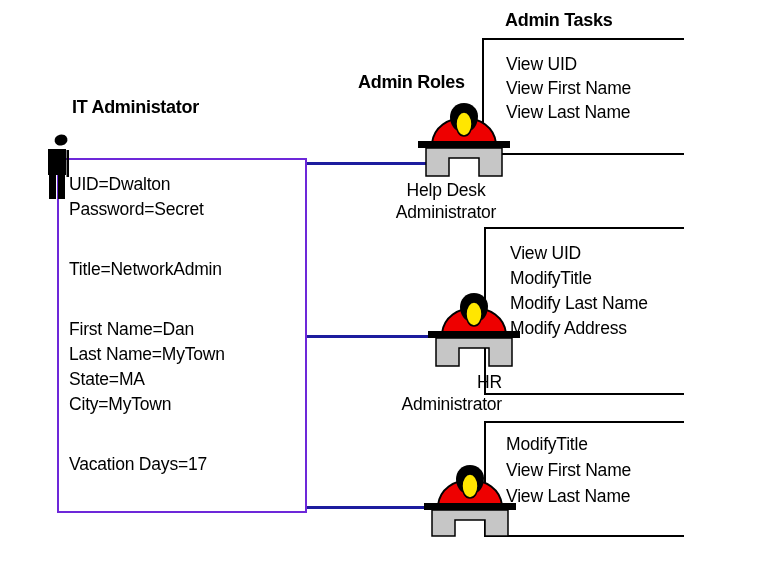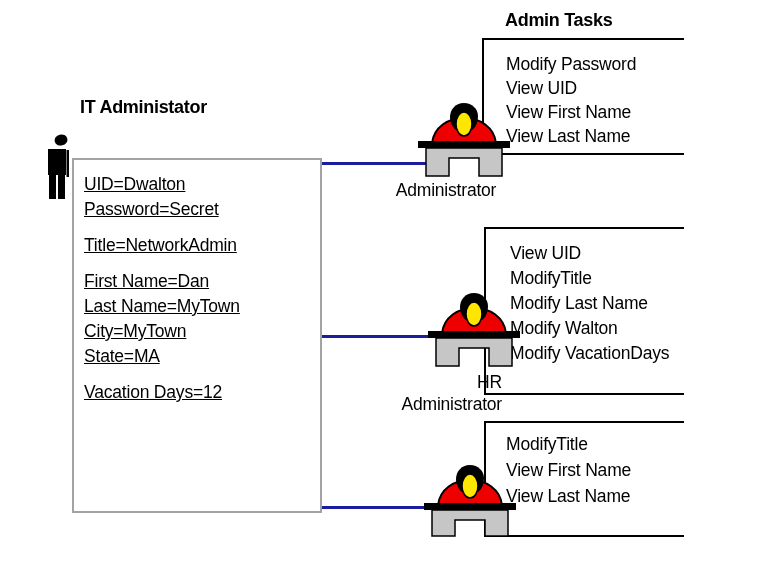--- a/index.html
+++ b/index.html
@@ -13,36 +13,35 @@
     color: #000000;
   }
   .abs { position: absolute; }
   .heading {
     font-weight: bold;
     font-size: 18px;
     letter-spacing: -0.3px;
     white-space: nowrap;
   }
   .attr-box {
-    left: 72px; top: 158px;
+    left: 57px; top: 158px;
     width: 250px; height: 355px;
-    border: 2px solid #a3a3a3;
+    border: 2px solid #6d28d9;
     box-sizing: border-box;
     background: #ffffff;
     z-index: 2;
-    text-decoration: underline;
   }
   .attr-text { padding: 12px 6px 0 10px; }
   .attr-line {
     font-size: 17.5px;
     line-height: 25px;
     letter-spacing: -0.2px;
     white-space: nowrap;
   }
-  .gap-before { margin-top: 11px; }
+  .gap-before { margin-top: 35px; }
   .task-box {
     border: 2px solid #000000;
     box-sizing: border-box;
     background: #ffffff;
     z-index: 2;
   }
   .task-box-1 { left: 482px; top: 38px;  width: 238px; height: 117px; }
   .task-box-2 { left: 484px; top: 227px; width: 245px; height: 168px; }
   .task-box-3 { left: 484px; top: 421px; width: 242px; height: 116px; }
   .task-text-1 { padding: 12px 0 0 22px; }
@@ -70,60 +69,61 @@
     white-space: nowrap;
   }
   .stick-svg { z-index: 3; }
 </style>
 </head>
 <body>
 
 <div class="canvas">
 
   <div class="abs heading" style="left:505px; top:10px;">Admin Tasks</div>
-  <div class="abs heading" style="left:80px; top:97px;">IT Administator</div>
+  <div class="abs heading" style="left:358px; top:72px;">Admin Roles</div>
+  <div class="abs heading" style="left:72px; top:97px;">IT Administator</div>
 
   <div class="abs connector" style="left:306px; top:162px; width:120px; background:#1c1c9e;"></div>
   <div class="abs connector" style="left:306px; top:335px; width:124px; background:#1c1c9e;"></div>
   <div class="abs connector" style="left:306px; top:506px; width:128px; background:#1c1c9e;"></div>
 
   <svg class="abs stick-svg" style="left:40px; top:133px;" width="36" height="70" viewBox="0 0 36 70">
     <ellipse cx="21" cy="7" rx="6.5" ry="5.5" fill="#000000" transform="rotate(-14 21 7)"></ellipse>
     <path d="M8,16 L26,16 L26,42 L8,42 Z" fill="#000000"></path>
     <rect x="26.5" y="17" width="2.5" height="27" fill="#000000"></rect>
     <rect x="9" y="42" width="7" height="24" fill="#000000"></rect>
     <rect x="18" y="42" width="7" height="24" fill="#000000"></rect>
   </svg>
 
   <div class="abs attr-box">
     <div class="attr-text">
       <div class="attr-line">UID=Dwalton</div>
       <div class="attr-line">Password=Secret</div>
       <div class="attr-line gap-before">Title=NetworkAdmin</div>
       <div class="attr-line gap-before">First Name=Dan</div>
       <div class="attr-line">Last Name=MyTown</div>
+      <div class="attr-line">State=MA</div>
       <div class="attr-line">City=MyTown</div>
-      <div class="attr-line">State=MA</div>
-      <div class="attr-line gap-before">Vacation Days=12</div>
+      <div class="attr-line gap-before">Vacation Days=17</div>
     </div>
   </div>
 
   <svg class="abs person-svg" style="left:418px; top:102px;" width="92" height="78" viewBox="0 0 92 78">
     <path d="M14,41 C16,25 30,16 46,16 C62,16 76,25 78,41 Z" fill="#ee0000" stroke="#000000" stroke-width="2"></path>
     <path d="M46,1 C37,1 32,8 32,15 C32,21 35,26 38,28 L54,28 C57,26 60,21 60,14 C60,7 54,1 46,1 Z" fill="#000000"></path>
     <ellipse cx="46" cy="22" rx="8" ry="12" fill="#ffe600" stroke="#000000" stroke-width="1.5"></ellipse>
     <rect x="0" y="39" width="92" height="7" fill="#000000"></rect>
     <path d="M8,46 L84,46 L84,74 L61,74 L61,56 L31,56 L31,74 L8,74 Z" fill="#c6c6c6" stroke="#000000" stroke-width="1.5"></path>
   </svg>
   <div class="abs role-label" style="left:390px; top:179px; width:112px;">
+    <div>Help Desk</div>
     <div>Administrator</div>
   </div>
   <div class="abs task-box task-box-1">
     <div class="task-text-1">
-      <div class="task-line">Modify Password</div>
       <div class="task-line">View UID</div>
       <div class="task-line">View First Name</div>
       <div class="task-line">View Last Name</div>
     </div>
   </div>
 
   <svg class="abs person-svg" style="left:428px; top:292px;" width="92" height="78" viewBox="0 0 92 78">
     <path d="M14,41 C16,25 30,16 46,16 C62,16 76,25 78,41 Z" fill="#ee0000" stroke="#000000" stroke-width="2"></path>
     <path d="M46,1 C37,1 32,8 32,15 C32,21 35,26 38,28 L54,28 C57,26 60,21 60,14 C60,7 54,1 46,1 Z" fill="#000000"></path>
     <ellipse cx="46" cy="22" rx="8" ry="12" fill="#ffe600" stroke="#000000" stroke-width="1.5"></ellipse>
@@ -132,22 +132,21 @@
   </svg>
   <div class="abs role-label" style="left:390px; top:371px; width:112px;text-align:right;">
     <div>HR</div>
     <div>Administrator</div>
   </div>
   <div class="abs task-box task-box-2">
     <div class="task-text-2">
       <div class="task-line">View UID</div>
       <div class="task-line">ModifyTitle</div>
       <div class="task-line">Modify Last Name</div>
-      <div class="task-line">Modify Walton</div>
-      <div class="task-line">Modify VacationDays</div>
+      <div class="task-line">Modify Address</div>
     </div>
   </div>
 
   <svg class="abs person-svg" style="left:424px; top:464px;" width="92" height="74" viewBox="0 0 92 74">
     <path d="M14,41 C16,25 30,16 46,16 C62,16 76,25 78,41 Z" fill="#ee0000" stroke="#000000" stroke-width="2"></path>
     <path d="M46,1 C37,1 32,8 32,15 C32,21 35,26 38,28 L54,28 C57,26 60,21 60,14 C60,7 54,1 46,1 Z" fill="#000000"></path>
     <ellipse cx="46" cy="22" rx="8" ry="12" fill="#ffe600" stroke="#000000" stroke-width="1.5"></ellipse>
     <rect x="0" y="39" width="92" height="7" fill="#000000"></rect>
     <path d="M8,46 L84,46 L84,72 L61,72 L61,56 L31,56 L31,72 L8,72 Z" fill="#c6c6c6" stroke="#000000" stroke-width="1.5"></path>
   </svg>

